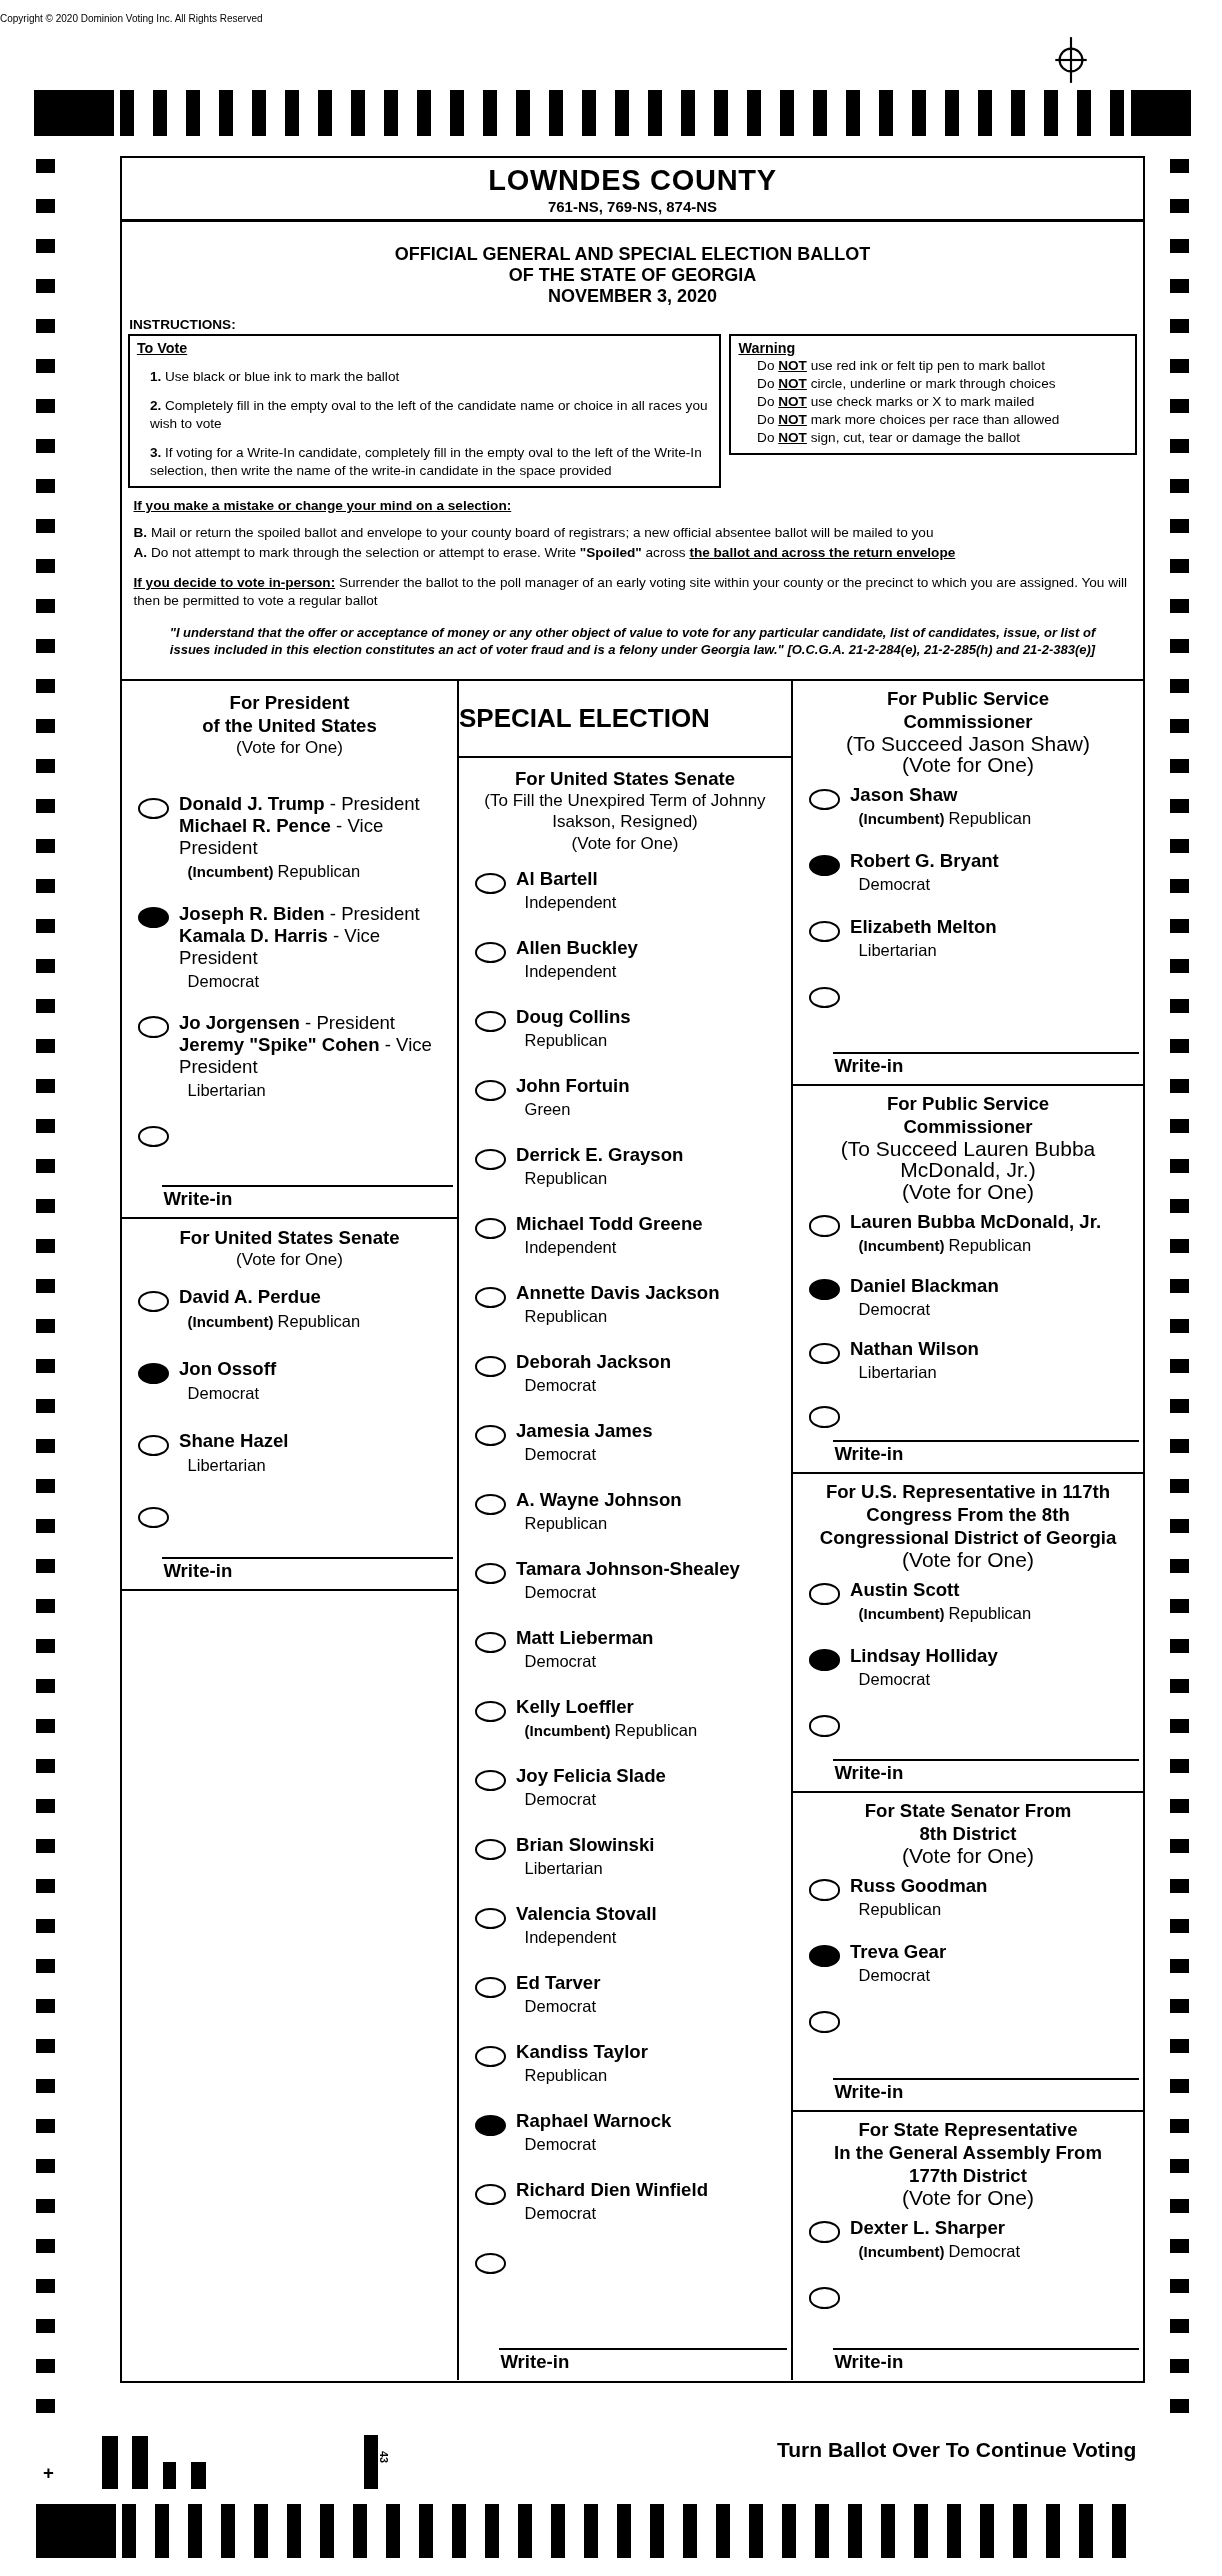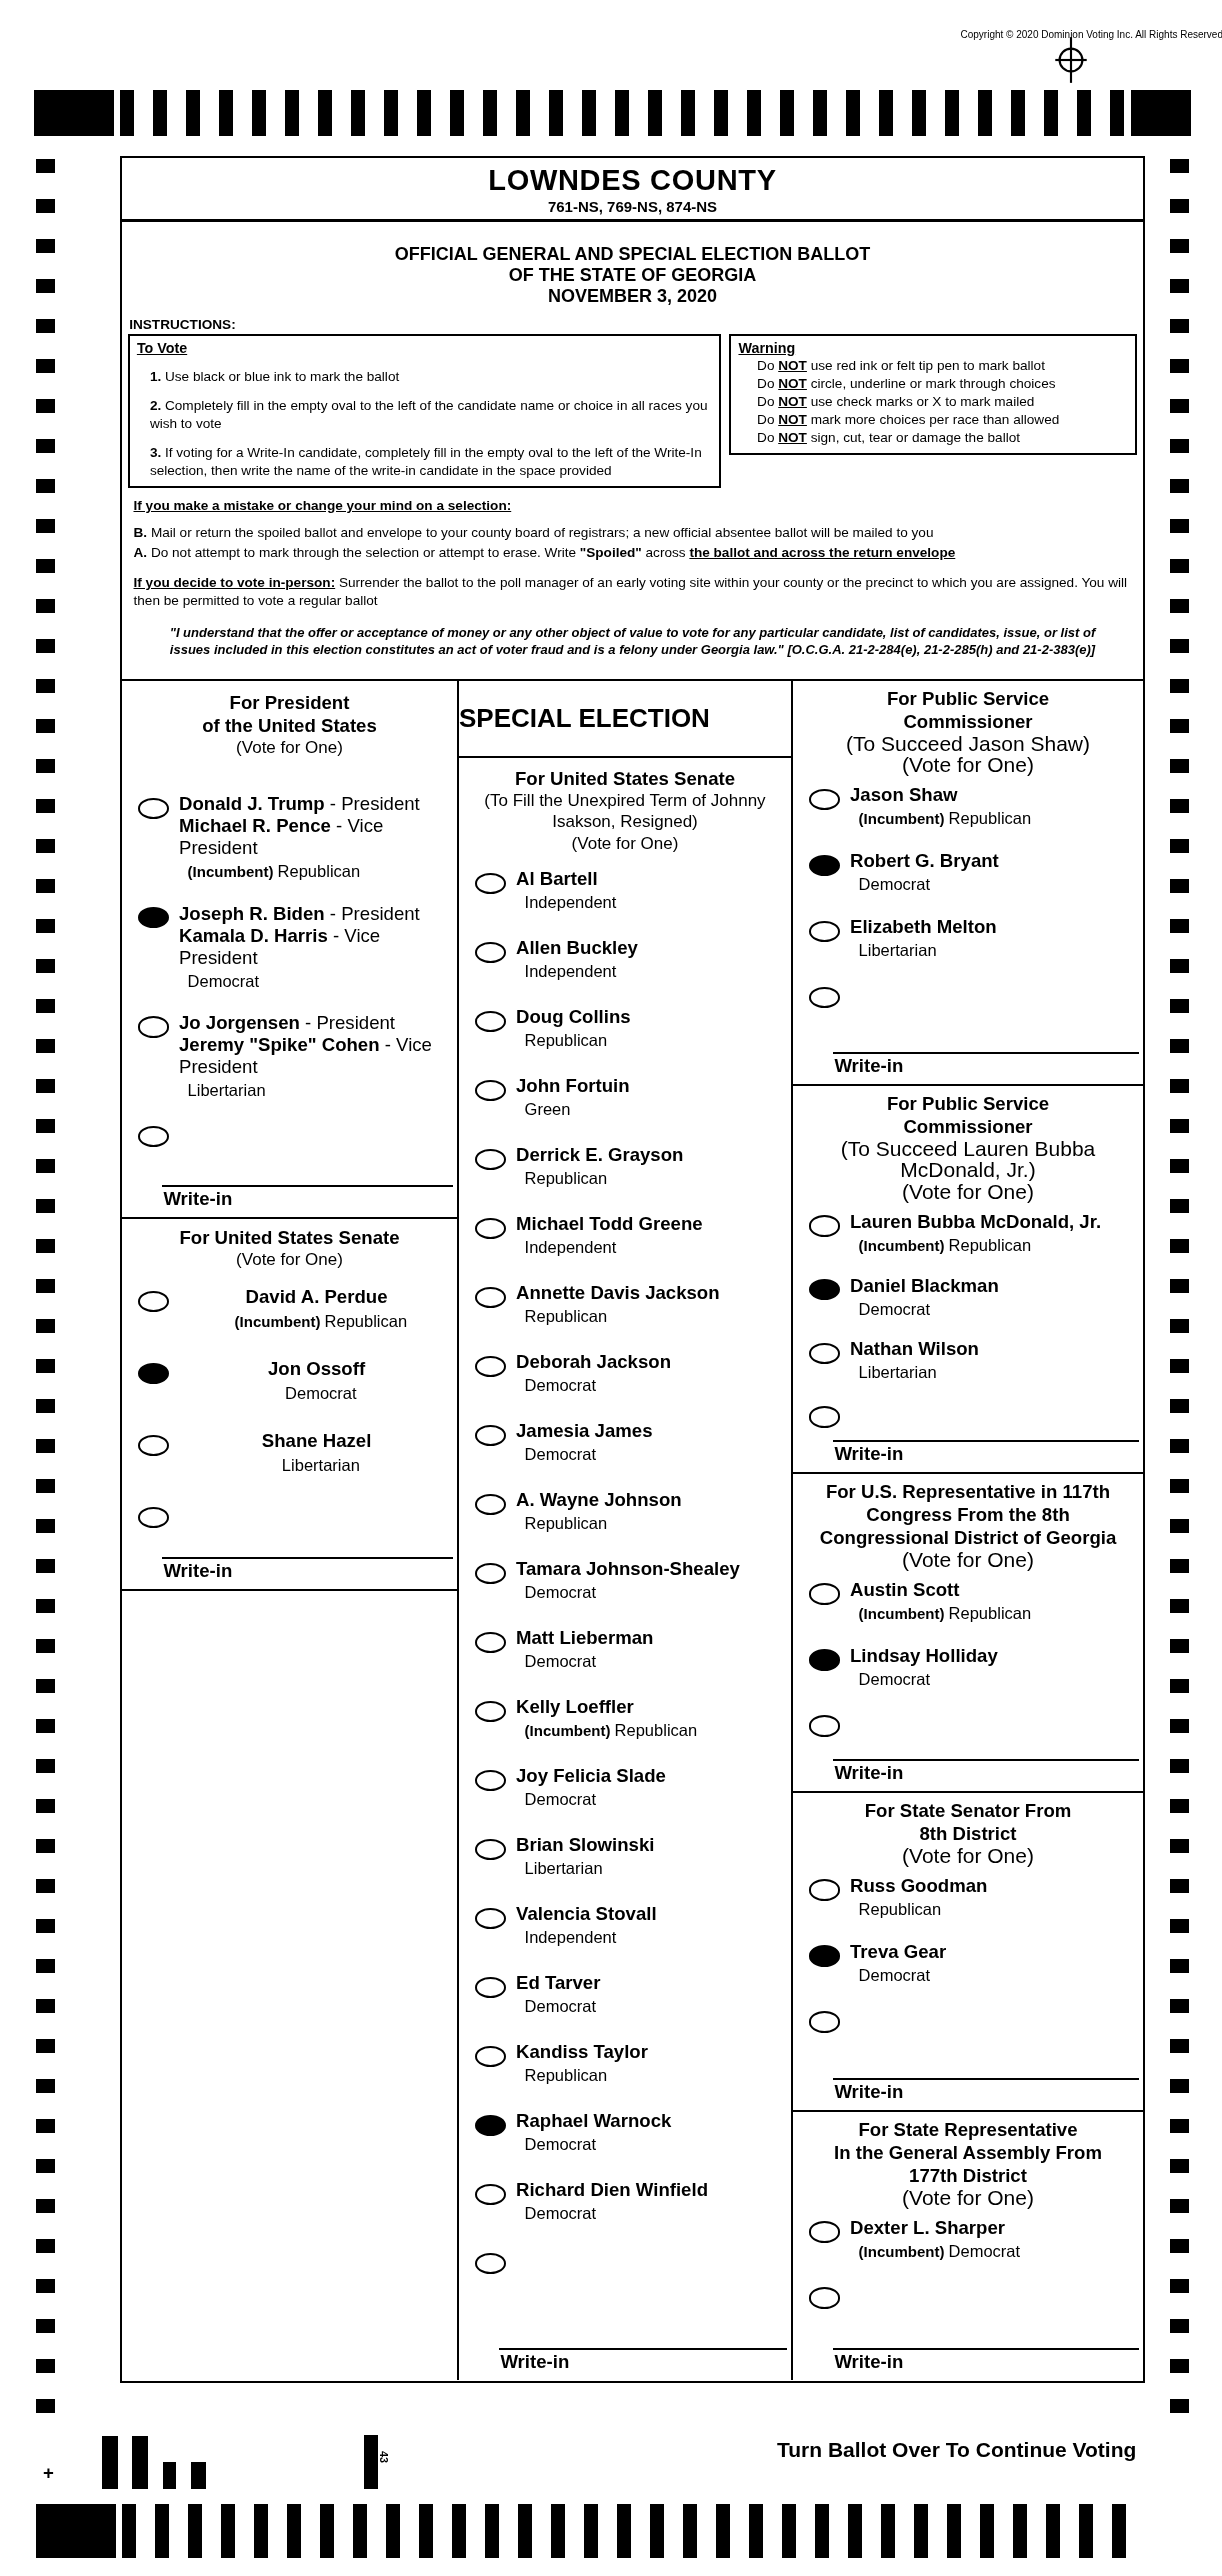--- a/index.html
+++ b/index.html
@@ -1,20 +1,20 @@
 <!DOCTYPE html>
 <html style="font-size:11.5px"><head>
 <meta charset="utf-8">
 <style>
   html,body{margin:0;padding:0;background:#888;}
   #page{position:relative;width:1223px;height:2576px;background:#fff;color:#000;
         font-family:"Liberation Sans",sans-serif;overflow:hidden;margin:0 auto;}
   .abs{position:absolute;}
   
-  .copyright{top:13px;left:0;width:100%;text-align:right;font-size:10px;margin-top:16px;}
+  .copyright{top:13px;left:0;width:100%;text-align:left;font-size:10px;}
   .crosshair{left:1051px;top:37px;}
   .timing-top{left:34px;top:90px;width:1157px;height:46px;display:flex;}
   .timing-bottom{left:36px;top:2504px;width:1115px;height:54px;display:flex;}
   .tblock-l{width:80px;background:#000;}
   .tblock-r{width:60px;background:#000;}
   .tbars{flex:1;margin:0 5.7px;background:repeating-linear-gradient(90deg,#000 0 14.3px,transparent 14.3px 33px);}
   .timing-left{left:36px;top:159px;width:19.3px;height:2255px;
     background:repeating-linear-gradient(180deg,#000 0 13.6px,transparent 13.6px 40px);}
   .timing-right{left:1170px;top:159px;width:19.3px;height:2255px;
     background:repeating-linear-gradient(180deg,#000 0 13.6px,transparent 13.6px 40px);}
@@ -66,21 +66,21 @@
   .col3 .race-3{height:319px;}
   .race-title{text-align:center;padding:5.7px 2.9px 4.3px 2.9px;}
   .col1 .race-0 .race-title{padding:10px 2.9px 18.6px 2.9px;}
   .col1 .race-1 .race-title{padding:7.2px 2.9px 11.5px 2.9px;}
   .col2 .race-title{padding:8.6px 2.9px 10px 2.9px;}
   .tl{font-size:18.6px;font-weight:bold;line-height:23px;}
   .sl{font-size:17px;line-height:21.5px;}
   .col3 .sl{font-size:21px;}
   .option{position:relative;padding:4.3px 2.9px 0 57px;box-sizing:border-box;}
   .col1 .opt3{height:111px;}
-  .col1 .opt2{height:72px;text-align:center;}
+  .col1 .opt2{height:72px;}
   .col1 .race-0 .optE{height:64px;}
   .col1 .race-1 .optE{height:46px;}
   .col2 .option{height:69px;}
   .col2 .optE{height:64px;}
   .col3 .option{height:66px;}
   .col3 .optE{height:44px;}
   .oval{position:absolute;left:15.7px;top:8.6px;width:31.5px;height:21.5px;border:2.1px solid #000;
         border-radius:50%;box-sizing:border-box;background:#fff;}
   .oval.filled{background:#000;}
   .name-line{font-size:18.6px;line-height:22px;}

